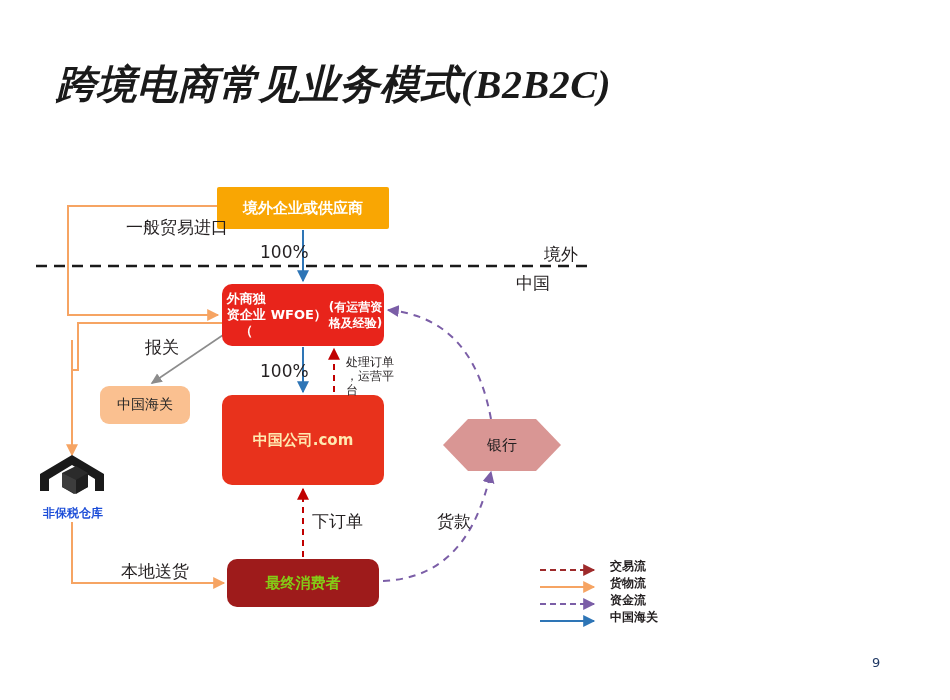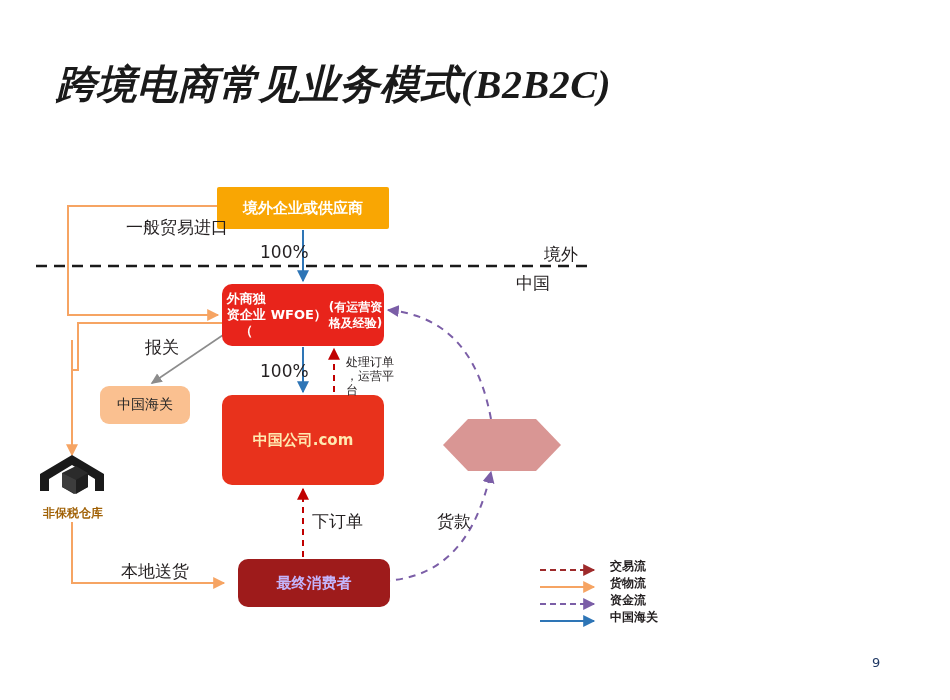--- a/index.html
+++ b/index.html
@@ -36,31 +36,31 @@
   .box-customs{
     left:100px;top:386px;width:90px;height:38px;border-radius:9px;
     background:#FAC090;color:#262626;font-size:14px;
   }
   .box-comcn{
     left:222px;top:395px;width:162px;height:90px;border-radius:10px;
     background:#E8321C;color:#FFE9B0;font-size:15px;font-weight:bold;
   }
   .box-consumer{
     left:227px;top:559px;width:152px;height:48px;border-radius:10px;
-    background:#9E1B1B;color:#c4b5fd;font-size:15px;font-weight:bold;margin-left:11px;
+    background:#9E1B1B;color:#84cc16;font-size:15px;font-weight:bold;
   }
 
   .hexwrap{position:absolute;left:443px;top:419px;width:118px;height:52px;}
   .hexwrap .hexlabel{
     position:absolute;left:0;top:0;width:118px;height:52px;
     display:flex;align-items:center;justify-content:center;
     color:#231f20;font-size:15px;
   }
   .whcap{position:absolute;left:10px;top:505px;width:126px;text-align:center;
-         font-size:12px;color:#a16207;font-weight:bold;}
+         font-size:12px;color:#1d4ed8;font-weight:bold;}
 
   .lbl{position:absolute;color:#231f20;font-size:17px;white-space:nowrap;}
   .lbl-stack{position:absolute;color:#231f20;font-size:12px;line-height:14px;width:58px;}
 
   .legend{position:absolute;left:538px;top:558px;width:150px;}
   .legend .row{display:flex;align-items:center;height:17px;}
   .legend .row .sw{width:64px;height:12px;position:relative;flex:0 0 64px;}
   .legend .row .tx{font-size:12px;color:#231f20;font-weight:bold;margin-left:8px;white-space:nowrap;}
 
   .pagenum{position:absolute;left:872px;top:655px;font-size:13px;color:#1F3864;}
@@ -140,20 +140,23 @@
   </div>
 
   <div class="node box-comcn">
     <span>中国公司.com</span>
   </div>
 
   <div class="node box-consumer">
     <span>最终消费者</span>
   </div>
 
+  <div class="hexwrap">
+    <div class="hexlabel">银行</div>
+  </div>
 
   <div class="whcap">非保税仓库</div>
 
   <div class="lbl" style="left:544px;top:243px;">境外</div>
   <div class="lbl" style="left:516px;top:272px;">中国</div>
 
   <div class="lbl" style="left:126px;top:216px;">一般贸易进口</div>
   <div class="lbl" style="left:260px;top:242px;">100%</div>
   <div class="lbl" style="left:260px;top:361px;">100%</div>
   <div class="lbl" style="left:145px;top:336px;">报关</div>

